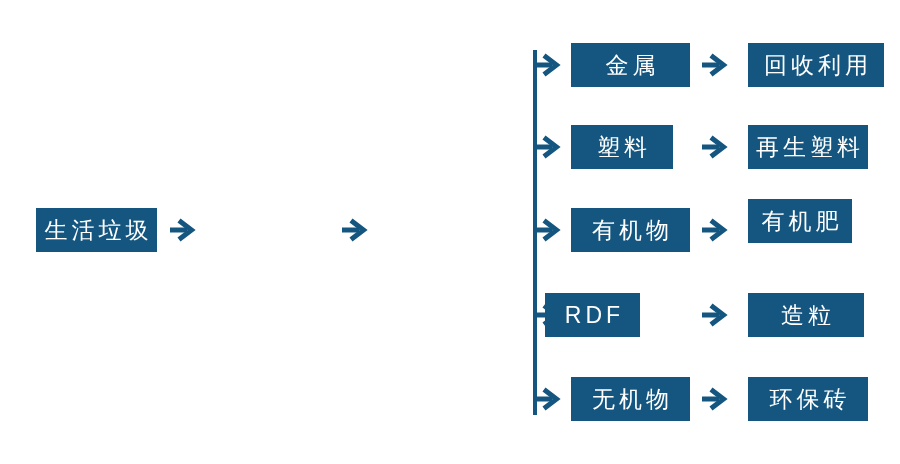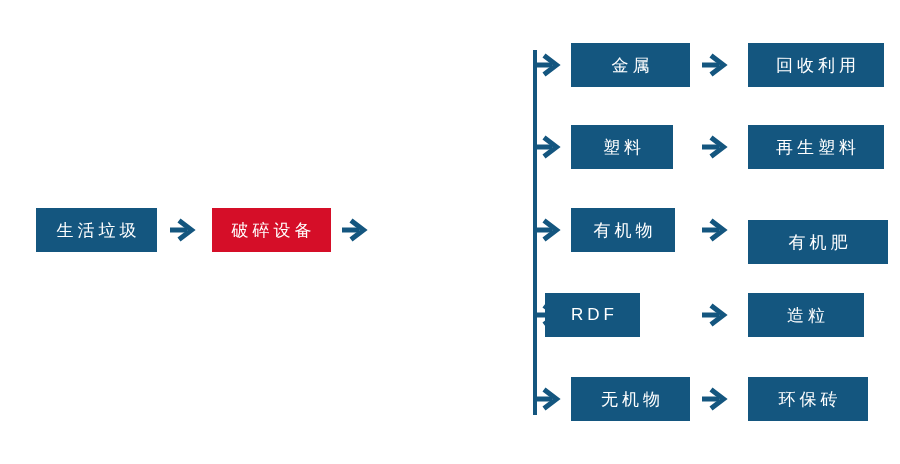--- a/index.html
+++ b/index.html
@@ -18,21 +18,21 @@
     overflow: hidden;
     font-family: "Liberation Sans", "DejaVu Sans", sans-serif;
   }
   .node {
     position: absolute;
     height: 44px;
     display: flex;
     align-items: center;
     justify-content: center;
     color: var(--text, #FFFFFF);
-    font-size: 17px;
+    font-size: 23px;
     font-weight: 400;
     letter-spacing: 4px;
     text-indent: 4px;
     white-space: nowrap;
   }
   .node.blue { background: var(--blue, #14567F); }
   .node.red  { background: var(--red,  #D50E28); }
   .arrow {
     position: absolute;
     width: 30px;
@@ -56,23 +56,20 @@
     <span>生活垃圾</span>
   </div>
 
   <div class="arrow" style="left:169px;top:217px">
     <svg width="30" height="26" viewBox="0 0 30 26" aria-hidden="true">
       <line class="stroke" x1="1" y1="13" x2="18" y2="13" stroke-width="5"></line>
       <path class="stroke" d="M10 3.5 L22.5 13 L10 22.5" fill="none" stroke-width="5" stroke-linejoin="miter"></path>
     </svg>
   </div>
 
-  <div class="node red" style="left:212px;top:208px;width:119px">
-    <span>破碎设备</span>
-  </div>
 
   <div class="arrow" style="left:341px;top:217px">
     <svg width="30" height="26" viewBox="0 0 30 26" aria-hidden="true">
       <line class="stroke" x1="1" y1="13" x2="18" y2="13" stroke-width="5"></line>
       <path class="stroke" d="M10 3.5 L22.5 13 L10 22.5" fill="none" stroke-width="5" stroke-linejoin="miter"></path>
     </svg>
   </div>
 
 
   <div class="vline" style="left:533px;top:50px;height:365px"></div>
@@ -104,40 +101,40 @@
   </div>
   <div class="node blue" style="left:571px;top:125px;width:102px">
     <span>塑料</span>
   </div>
   <div class="arrow" style="left:701px;top:134px">
     <svg width="30" height="26" viewBox="0 0 30 26" aria-hidden="true">
       <line class="stroke" x1="1" y1="13" x2="18" y2="13" stroke-width="5"></line>
       <path class="stroke" d="M10 3.5 L22.5 13 L10 22.5" fill="none" stroke-width="5" stroke-linejoin="miter"></path>
     </svg>
   </div>
-  <div class="node blue" style="left:748px;top:125px;width:136px">
+  <div class="node blue" style="left:748px;top:125px;width:120px">
     <span>再生塑料</span>
   </div>
 
   <div class="arrow" style="left:534px;top:217px">
     <svg width="30" height="26" viewBox="0 0 30 26" aria-hidden="true">
       <line class="stroke" x1="1" y1="13" x2="18" y2="13" stroke-width="5"></line>
       <path class="stroke" d="M10 3.5 L22.5 13 L10 22.5" fill="none" stroke-width="5" stroke-linejoin="miter"></path>
     </svg>
   </div>
-  <div class="node blue" style="left:571px;top:208px;width:104px">
+  <div class="node blue" style="left:571px;top:208px;width:119px">
     <span>有机物</span>
   </div>
   <div class="arrow" style="left:701px;top:217px">
     <svg width="30" height="26" viewBox="0 0 30 26" aria-hidden="true">
       <line class="stroke" x1="1" y1="13" x2="18" y2="13" stroke-width="5"></line>
       <path class="stroke" d="M10 3.5 L22.5 13 L10 22.5" fill="none" stroke-width="5" stroke-linejoin="miter"></path>
     </svg>
   </div>
-  <div class="node blue" style="left:748px;top:220px;width:140px">
+  <div class="node blue" style="left:748px;top:199px;width:104px">
     <span>有机肥</span>
   </div>
 
   <div class="arrow" style="left:534px;top:302px">
     <svg width="30" height="26" viewBox="0 0 30 26" aria-hidden="true">
       <line class="stroke" x1="1" y1="13" x2="18" y2="13" stroke-width="5"></line>
       <path class="stroke" d="M10 3.5 L22.5 13 L10 22.5" fill="none" stroke-width="5" stroke-linejoin="miter"></path>
     </svg>
   </div>
   <div class="node blue" style="left:545px;top:293px;width:95px">

